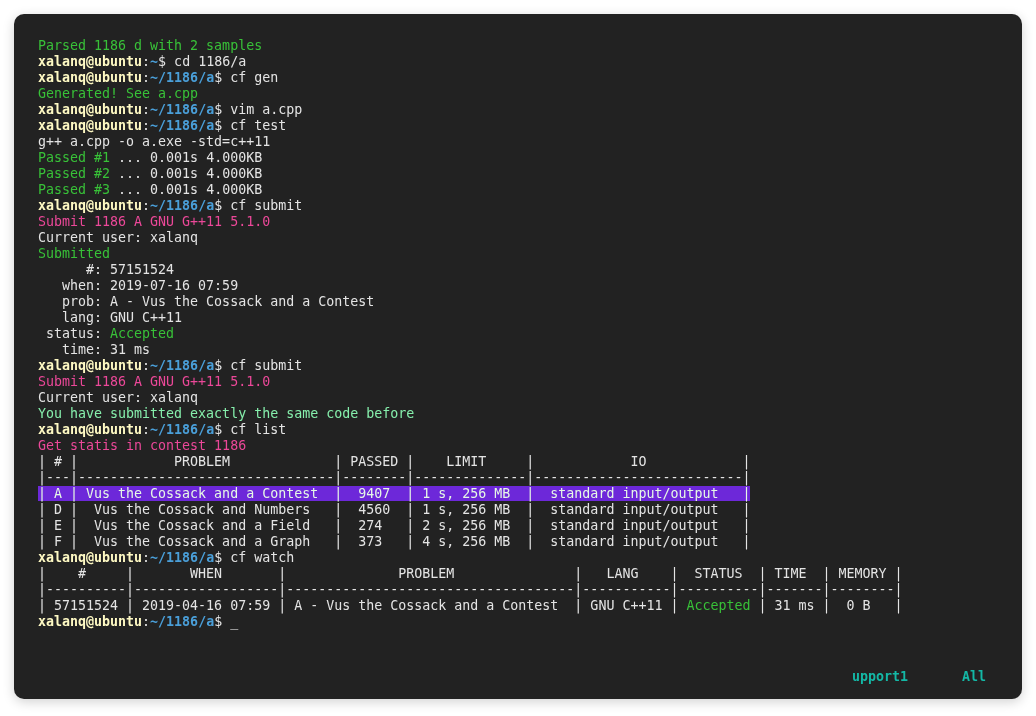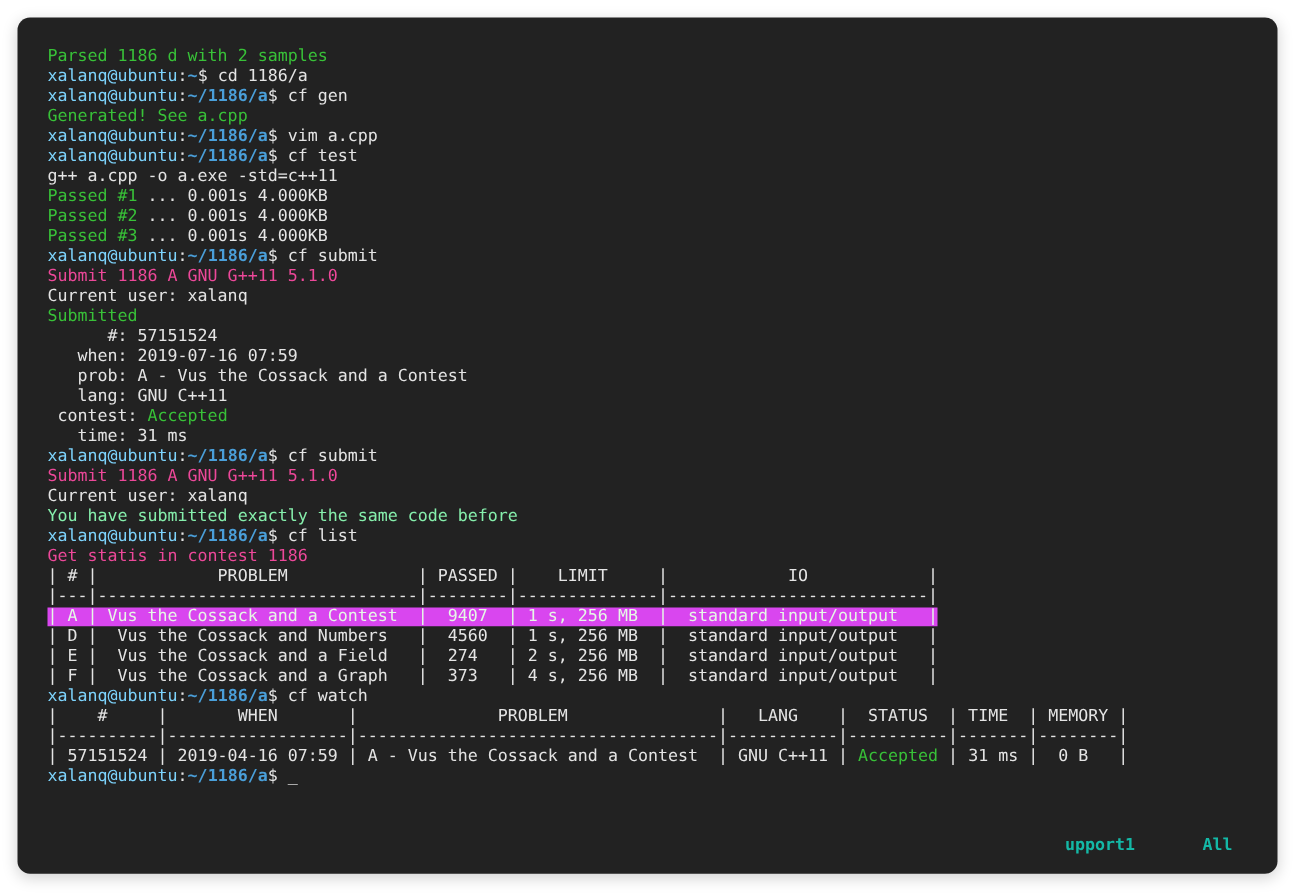--- a/index.html
+++ b/index.html
@@ -11,27 +11,27 @@
   .terminal{
     position:absolute;left:14px;top:14px;width:1008px;height:685px;
     background:#222222;border-radius:10px;
     box-shadow:0 3px 12px rgba(0,0,0,0.18);
   }
   .term-content{
     position:absolute;left:24px;top:24px;right:6px;bottom:6px;
     font-size:13.3px;line-height:16px;color:#e4e4e4;
   }
   .line{white-space:pre;height:16px;}
-  .c-p{color:#7dd3fc;font-weight:normal;}   
+  .c-p{color:#fef9c3;font-weight:bold;}   
   .c-b{color:#4a9fd9;font-weight:bold;}   
   .c-w{color:#e4e4e4;}                    
   .c-g{color:#38c138;}                    
   .c-c{color:#ec4899;}                    
   .c-r{color:#86efac;}                    
-  .c-h{background:#d946ef;color:#e6f8e6;} 
+  .c-h{background:#6d28d9;color:#e6f8e6;} 
   .c-cur{color:#e4e4e4;}
   .ghost{
     position:absolute;color:#14b8a6;font-size:13.3px;line-height:16px;
     white-space:pre;font-weight:bold;
   }
 </style>
 </head>
 <body>
 
 <div class="terminal">
@@ -47,21 +47,21 @@
       <div class="line"><span class="c-g">Passed #2</span><span class="c-w"> ... 0.001s 4.000KB</span></div>
       <div class="line"><span class="c-g">Passed #3</span><span class="c-w"> ... 0.001s 4.000KB</span></div>
       <div class="line"><span class="c-p">xalanq@ubuntu</span><span class="c-w">:</span><span class="c-b">~/1186/a</span><span class="c-w">$ cf submit</span></div>
       <div class="line"><span class="c-c">Submit 1186 A GNU G++11 5.1.0</span></div>
       <div class="line"><span class="c-w">Current user: xalanq</span></div>
       <div class="line"><span class="c-g">Submitted</span></div>
       <div class="line"><span class="c-w">      #: 57151524</span></div>
       <div class="line"><span class="c-w">   when: 2019-07-16 07:59</span></div>
       <div class="line"><span class="c-w">   prob: A - Vus the Cossack and a Contest</span></div>
       <div class="line"><span class="c-w">   lang: GNU C++11</span></div>
-      <div class="line"><span class="c-w"> contest: </span><span class="c-g">Accepted</span></div>
+      <div class="line"><span class="c-w"> status: </span><span class="c-g">Accepted</span></div>
       <div class="line"><span class="c-w">   time: 31 ms</span></div>
       <div class="line"><span class="c-p">xalanq@ubuntu</span><span class="c-w">:</span><span class="c-b">~/1186/a</span><span class="c-w">$ cf submit</span></div>
       <div class="line"><span class="c-c">Submit 1186 A GNU G++11 5.1.0</span></div>
       <div class="line"><span class="c-w">Current user: xalanq</span></div>
       <div class="line"><span class="c-r">You have submitted exactly the same code before</span></div>
       <div class="line"><span class="c-p">xalanq@ubuntu</span><span class="c-w">:</span><span class="c-b">~/1186/a</span><span class="c-w">$ cf list</span></div>
       <div class="line"><span class="c-c">Get statis in contest 1186</span></div>
       <div class="line"><span class="c-w">| # |            PROBLEM             | PASSED |    LIMIT     |            IO            |</span></div>
       <div class="line"><span class="c-w">|---|--------------------------------|--------|--------------|--------------------------|</span></div>
       <div class="line"><span class="c-h">| A | Vus the Cossack and a Contest  |  9407  | 1 s, 256 MB  |  standard input/output   |</span></div>

